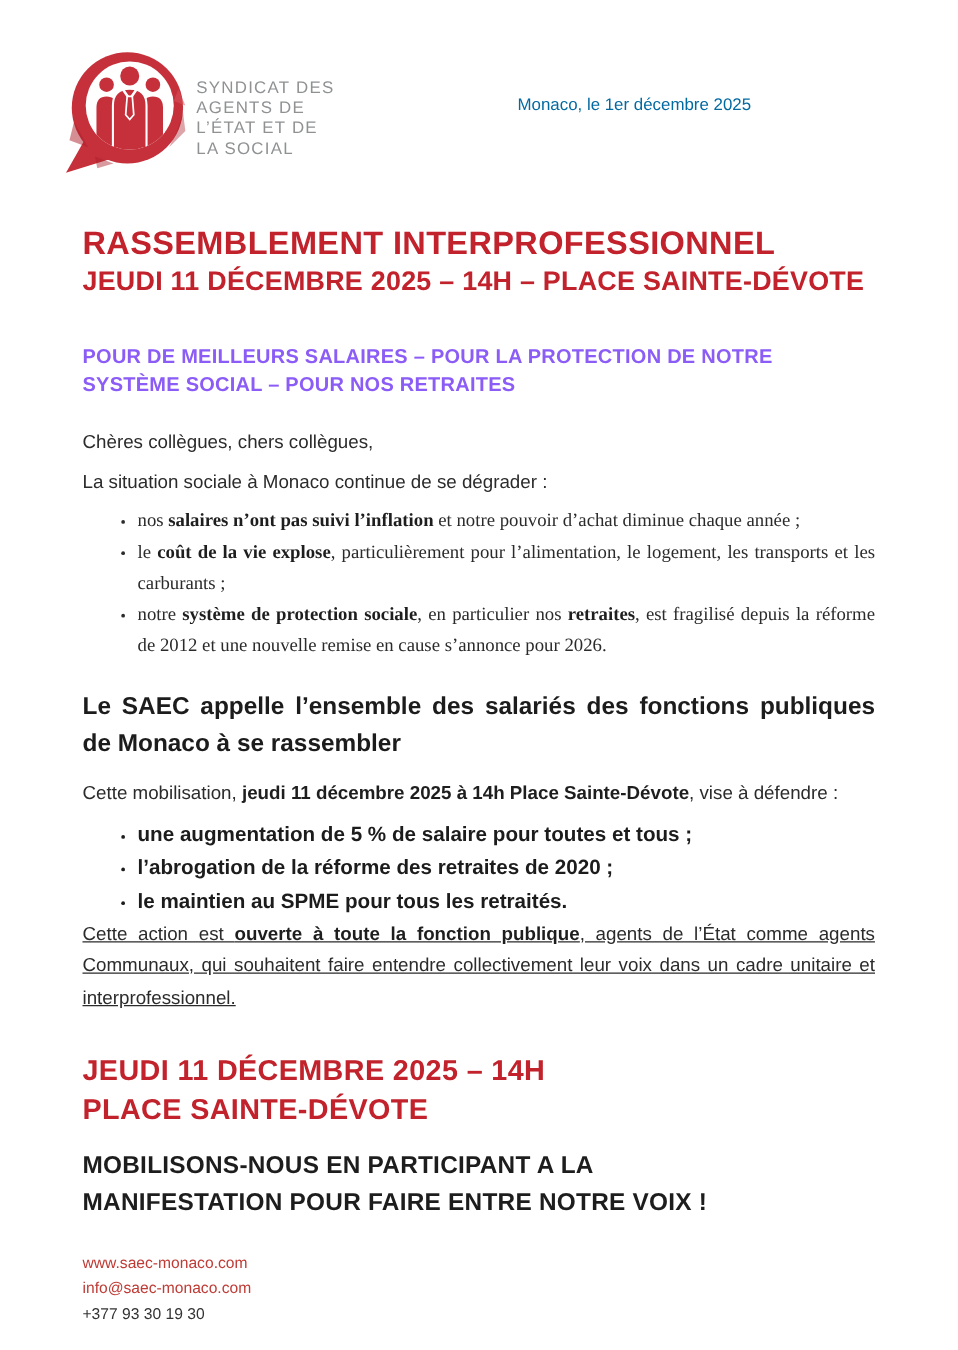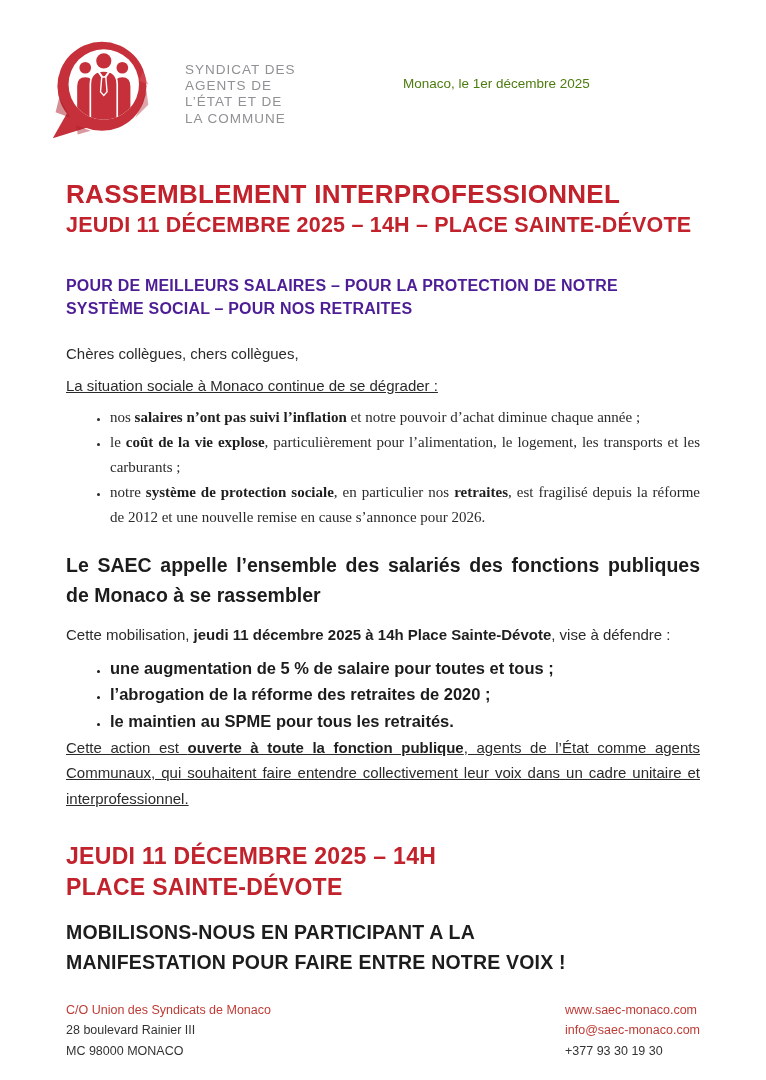--- a/index.html
+++ b/index.html
@@ -5,45 +5,45 @@
   html, body { margin: 0; padding: 0; background: #ffffff; }
   body {
     width: 766px; height: 1080px;
     font-family: "Liberation Sans", "DejaVu Sans", sans-serif;
     color: #2b2b2b;
     overflow: hidden;
   }
   .page { position: relative; width: 766px; height: 1080px; background: #ffffff; overflow: hidden; }
 
   
-  .header { position: relative; display: flex; align-items: flex-start; padding: 38px 66px 0 50px; height: 108px; gap: 28px; }
+  .header { position: relative; display: flex; align-items: flex-start; padding: 38px 66px 0 50px; height: 108px; }
   .logo-wrap { width: 102px; height: 106px; flex: 0 0 auto; }
   .org-name {
     margin-left: 5px; margin-top: 24px;
     color: #8f9193; font-size: 13.5px; line-height: 1.2; letter-spacing: 1px;
   }
   .org-name span { display: block; }
-  .dateline { position: absolute; left: 403px; top: 76px; font-size: 13.5px; color: #4d7c0f; text-align: center; }
+  .dateline { position: absolute; left: 414px; top: 76px; font-size: 13.5px; color: #0369a1; text-align: center; }
 
   
   .content { padding: 0 66px; }
   h1, h2, h3, p, ul { margin: 0; padding: 0; }
 
   .title-red { color: #c1222b; font-weight: bold; }
   .title-main { margin-top: 34px; font-size: 26px; line-height: 1.15; letter-spacing: 0.3px; }
   .title-sub  { margin-top: 3px;  font-size: 21.5px; line-height: 1.15; letter-spacing: 0.2px; }
 
   .subtitle {
-    margin-top: 36px; font-size: 16px; font-weight: bold; color: #4c1d95;
+    margin-top: 36px; font-size: 16px; font-weight: bold; color: #8b5cf6;
     line-height: 1.45; letter-spacing: 0.2px;
   }
 
   .para { font-size: 15px; line-height: 1.55; color: #2b2b2b; }
   .salutation { margin-top: 22px; }
-  .intro { margin-top: 9px; text-decoration: underline; }
+  .intro { margin-top: 9px; }
 
   ul.issues { margin-top: 8px; padding-left: 44px; list-style: disc; }
   ul.issues li { font-size: 15px; line-height: 1.66; text-align: justify; font-family: Liberation Serif, serif; }
   ul.issues li::marker { font-size: 0.75em; }
   .para b, ul.issues b { color: #1e1e1e; }
 
   .call-heading {
     margin-top: 20px; font-size: 19.5px; font-weight: bold; color: #1c1c1c;
     line-height: 1.55; text-align: justify; text-align-last: left;
   }
@@ -100,21 +100,21 @@
           <path d="M43.5 50 q0 -14.5 14.5 -14.5 q14.5 0 14.5 14.5 L72.5 92 L43.5 92 Z" fill="#c5303b" stroke="#ffffff" stroke-width="1.8"></path>
           <path d="M52 36 L58 44.5 L64 36" fill="none" stroke="#ffffff" stroke-width="2.2"></path>
           <path d="M55.8 42 L60.2 42 L61.5 58 L58 62 L54.5 58 Z" fill="#c5303b" stroke="#ffffff" stroke-width="1.5"></path>
         </g>
       </svg>
     </div>
     <div class="org-name">
       <span>SYNDICAT DES</span>
       <span>AGENTS DE</span>
       <span>L’ÉTAT ET DE</span>
-      <span>LA COMMUNE</span>
+      <span>LA SOCIAL</span>
     </div>
     <div class="dateline">Monaco, le 1er décembre 2025</div>
   </header>
 
   <main class="content">
 
     <h1 class="title-red title-main">RASSEMBLEMENT INTERPROFESSIONNEL</h1>
     <h2 class="title-red title-sub">JEUDI 11 DÉCEMBRE 2025 – 14H – PLACE SAINTE-DÉVOTE</h2>
 
     <p class="subtitle">POUR DE MEILLEURS SALAIRES – POUR LA PROTECTION DE NOTRE SYSTÈME SOCIAL – POUR NOS RETRAITES</p>
@@ -146,25 +146,20 @@
     </div>
 
     <div class="closing-black">
       <span class="block">MOBILISONS-NOUS EN PARTICIPANT A LA</span>
       <span class="block">MANIFESTATION POUR FAIRE ENTRE NOTRE VOIX !</span>
     </div>
 
   </main>
 
   <footer class="footer">
-    <div class="footer-left">
-      <div class="footer-red">C/O Union des Syndicats de Monaco</div>
-      <div>28 boulevard Rainier III</div>
-      <div>MC 98000 MONACO</div>
-    </div>
     <div class="footer-right">
       <div class="footer-red footer-link">www.saec-monaco.com</div>
       <div class="footer-red footer-link">info@saec-monaco.com</div>
       <div>+377 93 30 19 30</div>
     </div>
   </footer>
 
 </div>
 
 </body></html>

